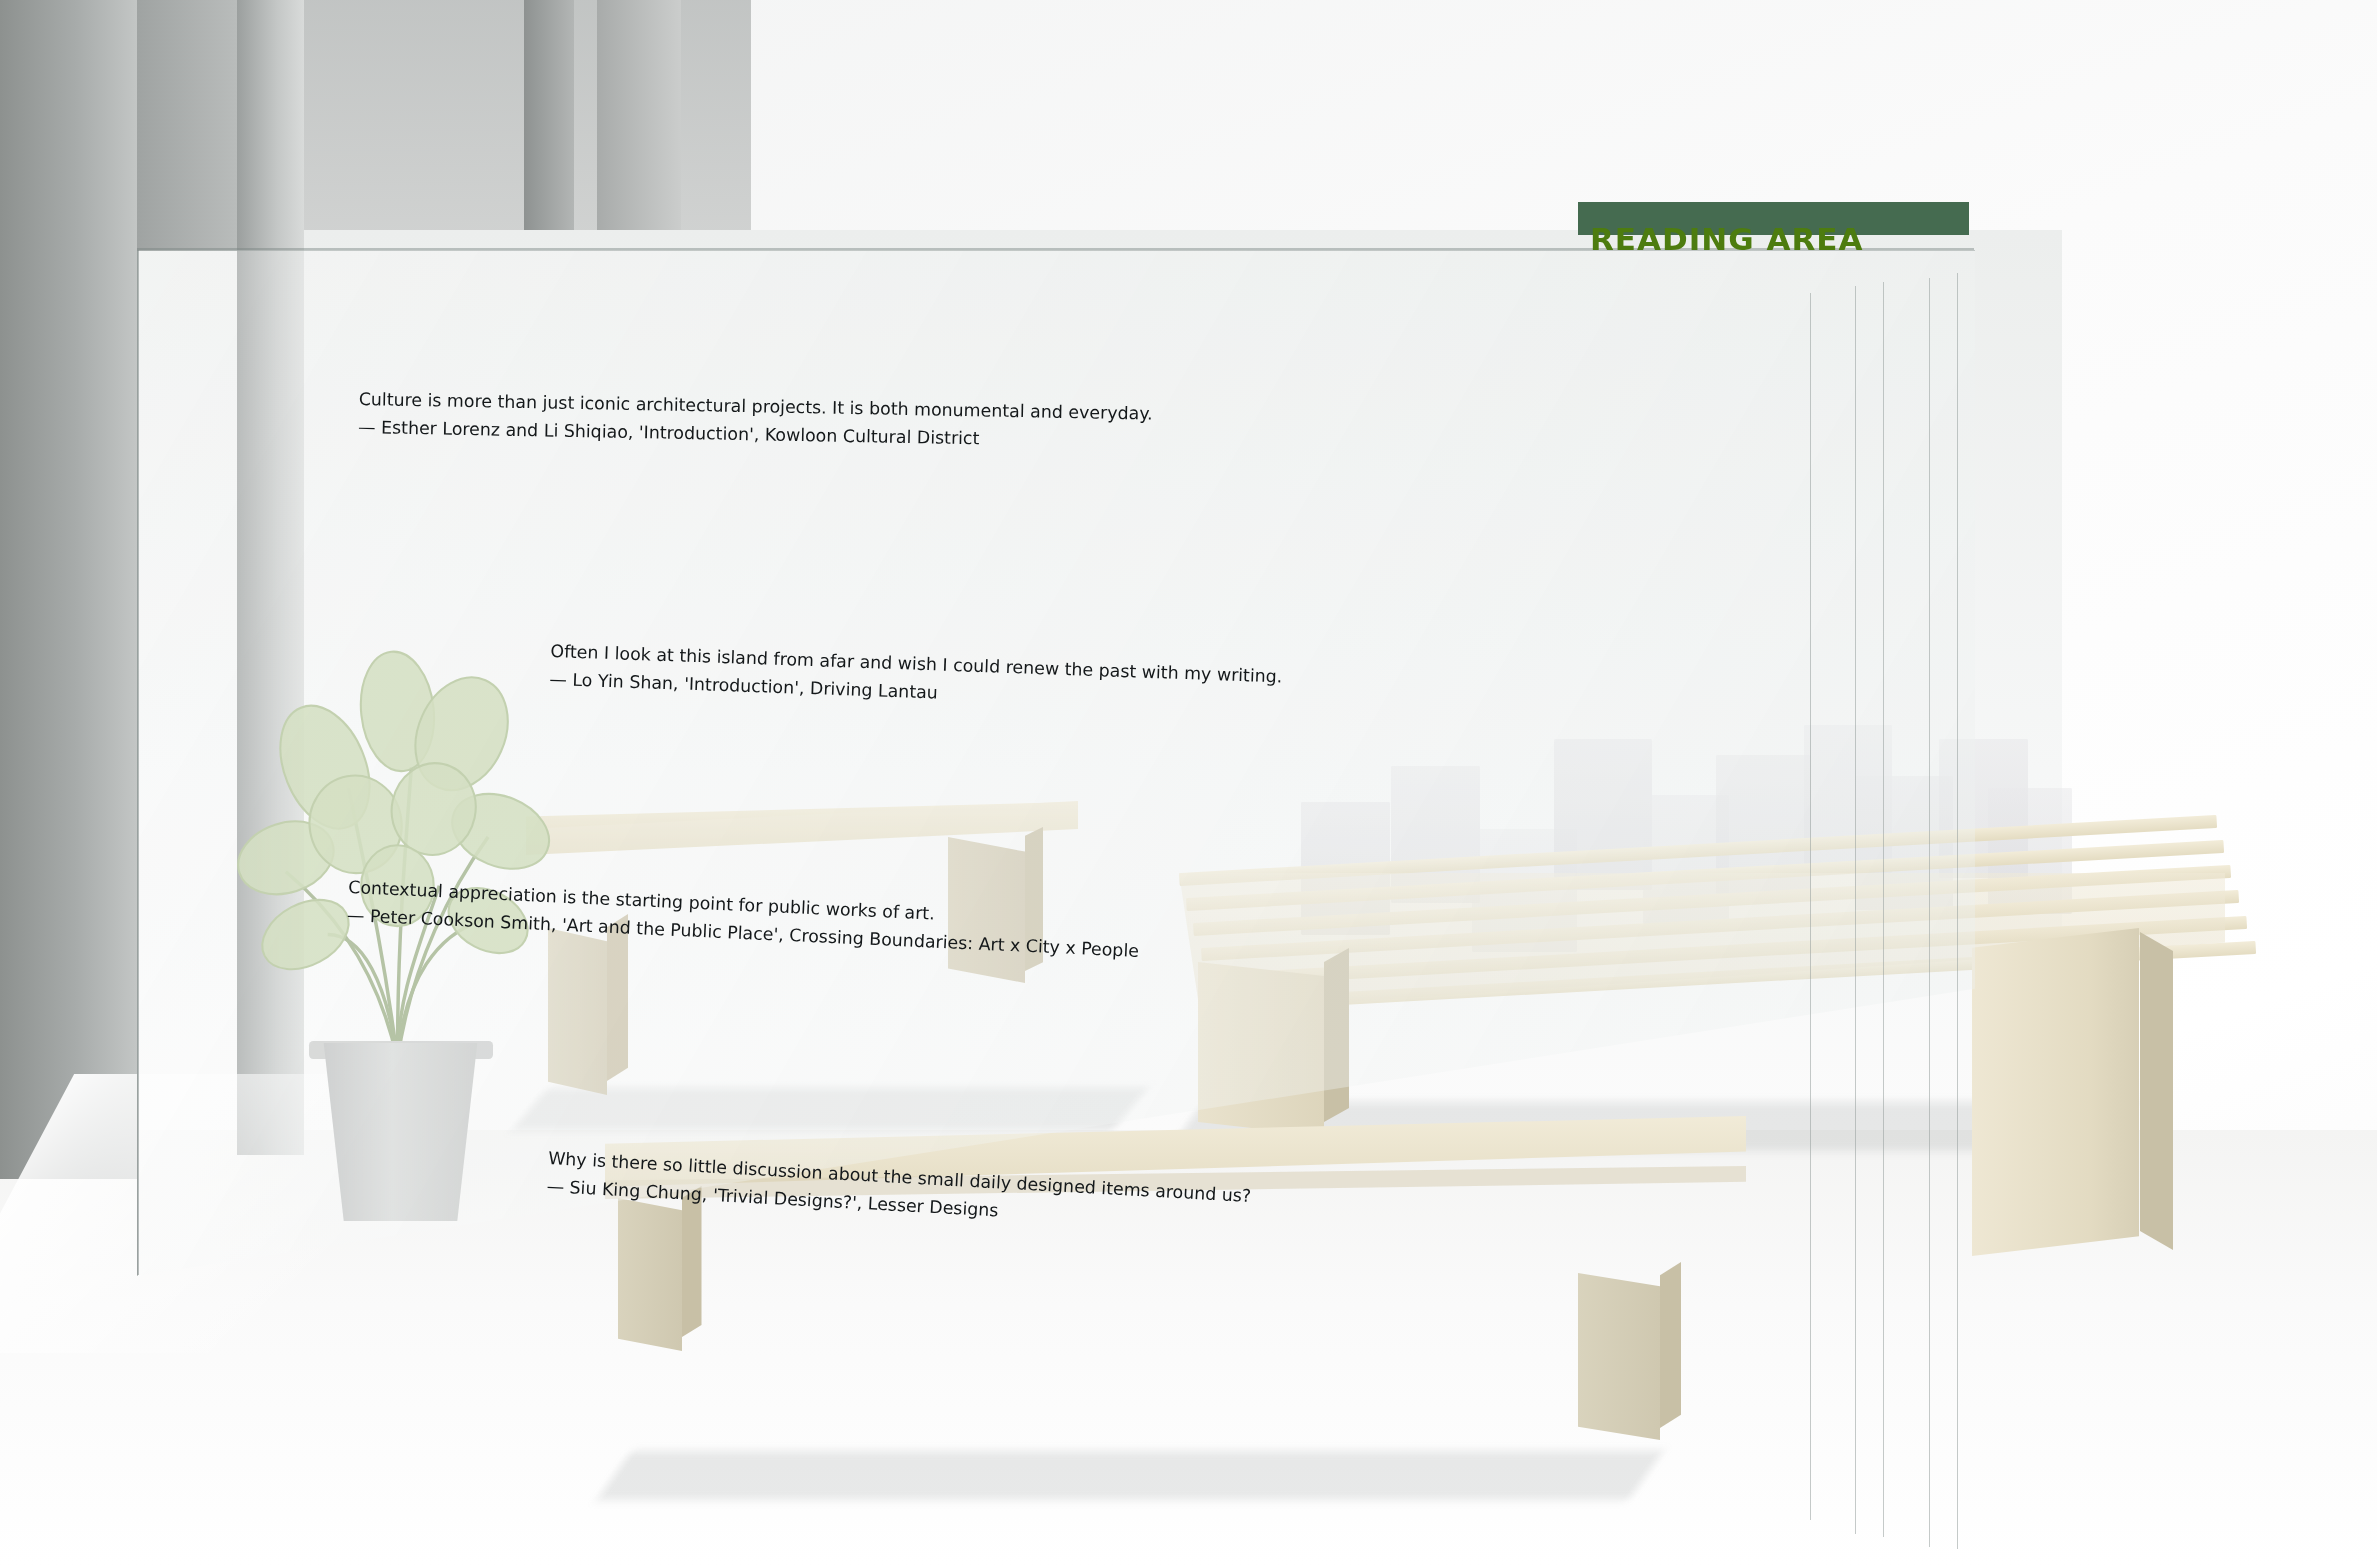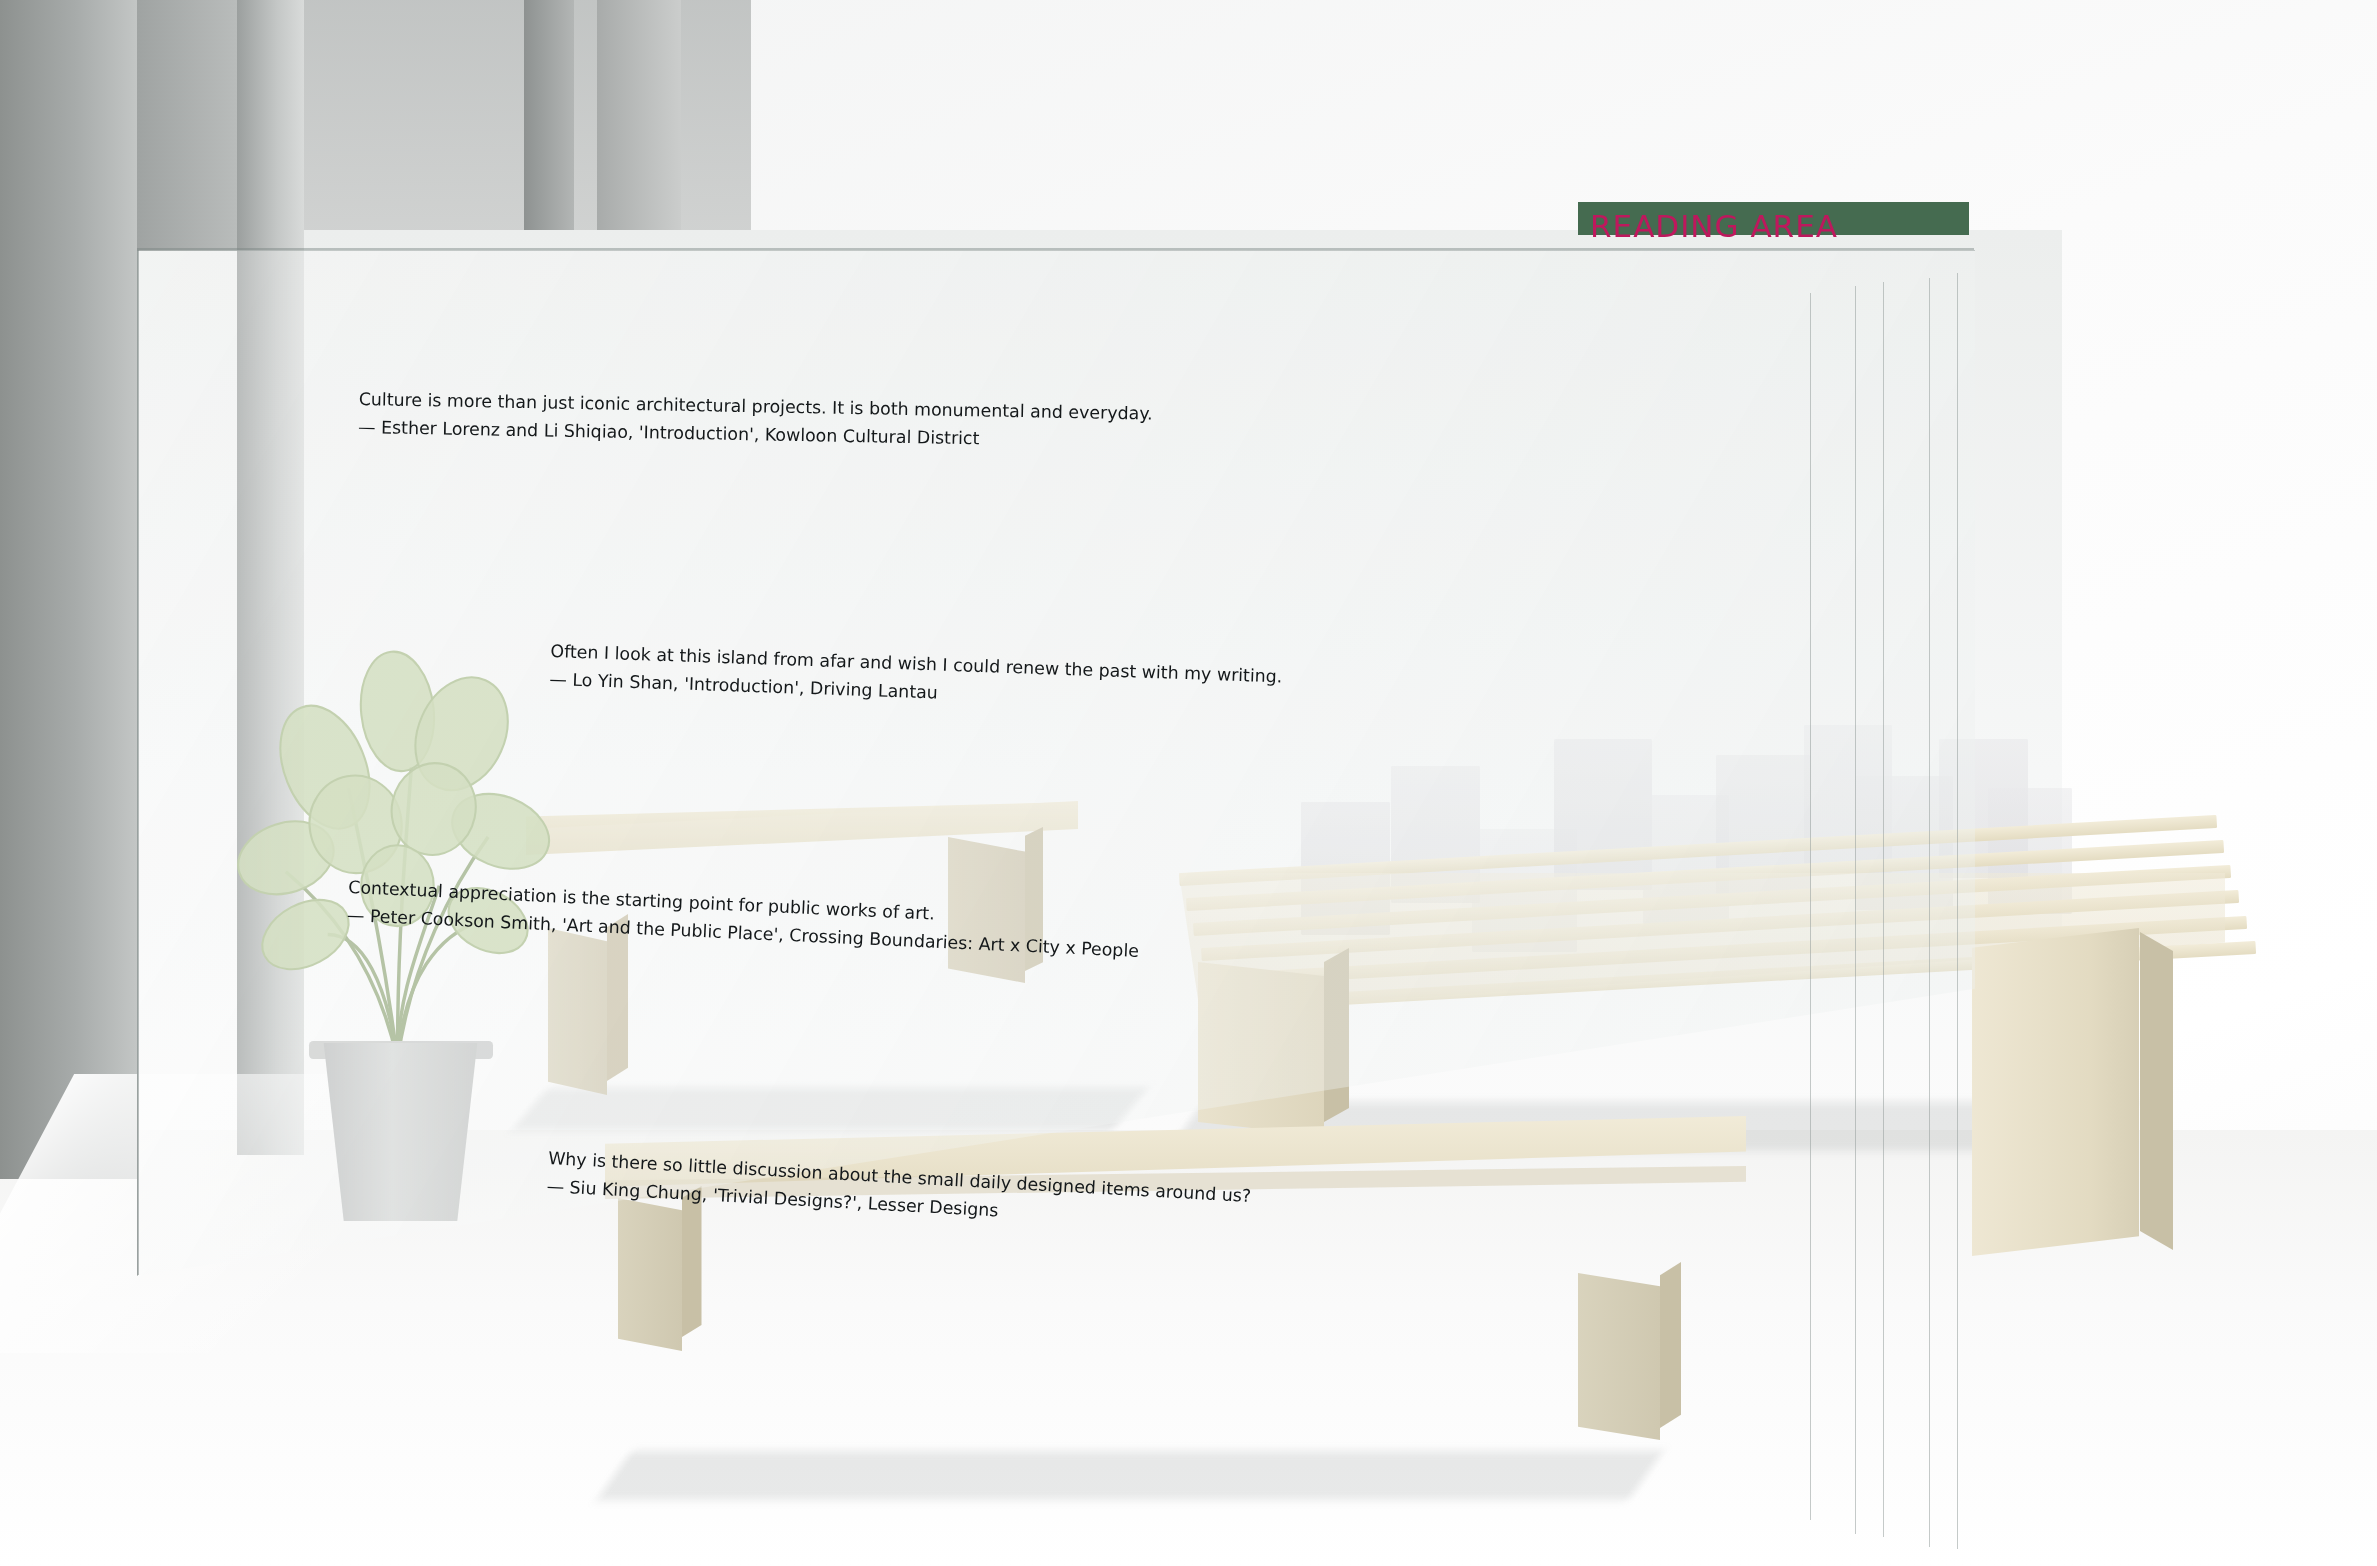--- a/index.html
+++ b/index.html
@@ -43,21 +43,21 @@
     border-top:1.4px solid rgba(140,150,148,.45);
     clip-path:polygon(0% 0%, 100% 0%, 100% 72%, 0% 100%);}
   .glass-edge-v{position:absolute;left:137px;top:250px;width:2.1px;height:1025px;background:rgba(120,130,128,.5);}
   .glass-top{position:absolute;left:137px;top:248px;width:1837px;height:2.1px;background:rgba(120,130,128,.45);}
 
   
   .mullion{position:absolute;width:1.4px;background:rgba(150,158,156,.55);}
 
   
   .banner{position:absolute;left:1578px;top:202px;width:391px;height:33px;background:#456b50;}
-  .banner-label{position:absolute;left:1590px;top:208px;color:#be185d;font-weight:normal;
+  .banner-label{position:absolute;left:1590px;top:221px;color:#4d7c0f;font-weight:bold;
     font-size:31px;letter-spacing:1px;font-family:"DejaVu Sans", sans-serif;}
 
   
   .quote{position:absolute;color:#14181a;font-size:17.4px;line-height:1.62;white-space:nowrap;}
   .q1{left:359px;top:385px;transform:rotate(1.05deg);transform-origin:left top;}
   .q2{left:551px;top:637px;transform:rotate(2.0deg);transform-origin:left top;}
   .q3{left:349px;top:873px;transform:rotate(2.6deg);transform-origin:left top;}
   .q4{left:549px;top:1144px;transform:rotate(3.1deg);transform-origin:left top;}
   .qline2{display:block;}
 

